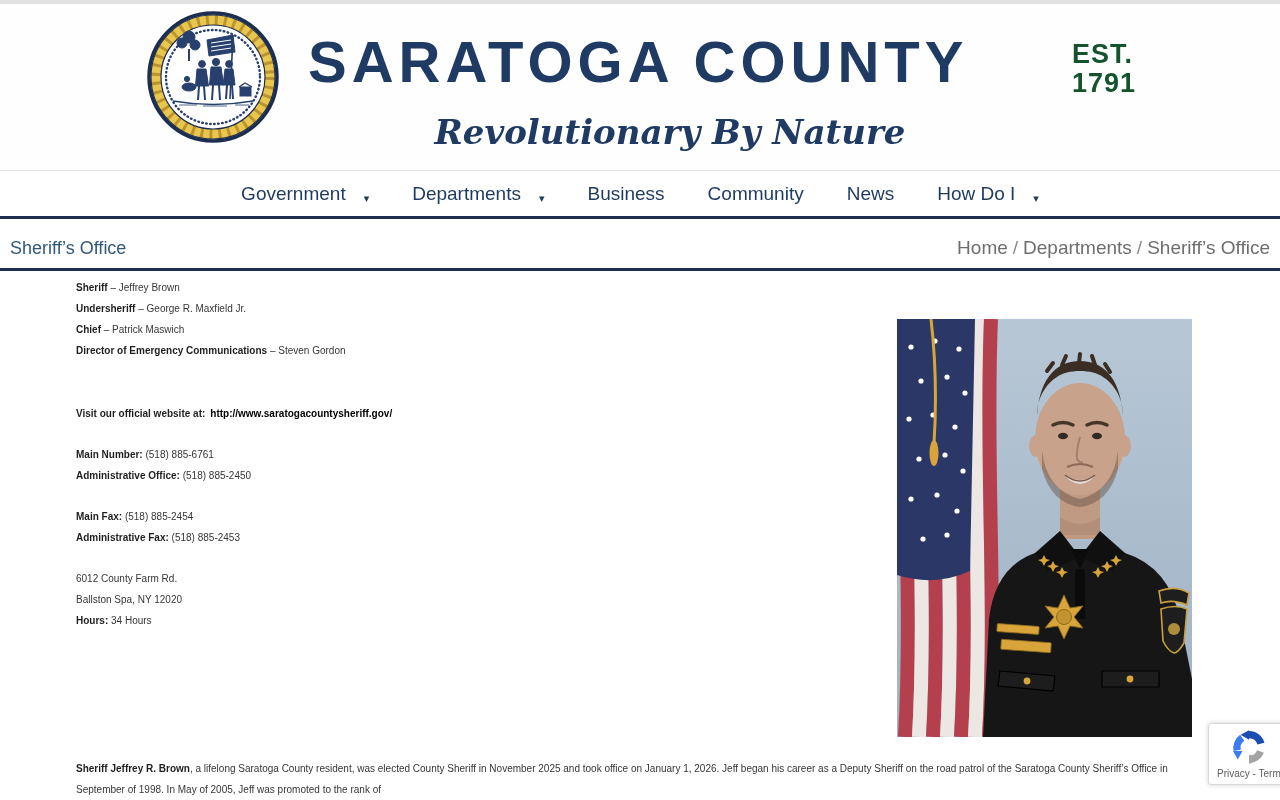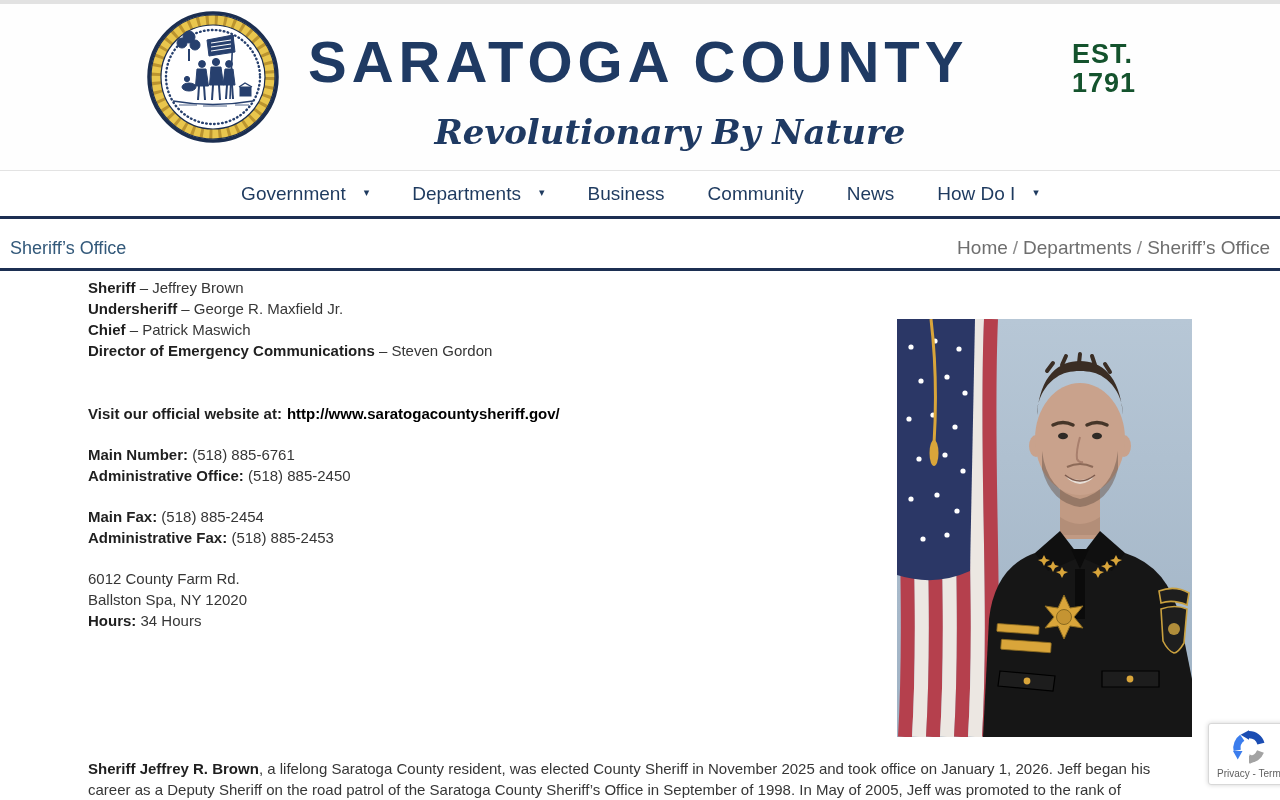--- a/index.html
+++ b/index.html
@@ -16,34 +16,34 @@
   .est { position:absolute; left:1072px; top:36px; font-size:27px; line-height:29px;
          font-weight:bold; color:#14532d; letter-spacing:1px; }
   .tagline { position:absolute; left:330px; top:108px; width:680px; text-align:center;
              font-family:"DejaVu Serif", serif; font-style:italic; font-weight:bold;
              font-size:34px; color:#1f3a63; }
 
   
   .nav { position:absolute; left:0; top:172px; width:1280px; height:47px; background:#ffffff;
          border-bottom:3px solid #1c2f52; display:flex; justify-content:center; align-items:center;
          gap:43px; }
-  .nav a { font-size:19px; color:#1e3a5f; text-decoration:none; display:flex; align-items:flex-start;
+  .nav a { font-size:19px; color:#1e3a5f; text-decoration:none; display:flex; align-items:flex-end;
            gap:18px; cursor:pointer; }
   .nav .arrow { font-size:11px; color:#1e3a5f; padding-top:3px; }
 
   
   .title-bar { position:absolute; left:0; top:228px; width:1280px; height:43px; background:#ffffff;
                border-bottom:3px solid #1c2f52; display:flex; justify-content:space-between;
                align-items:center; padding:0 10px; }
   .page-title { font-size:18px; color:#33597a; }
   .breadcrumb { font-size:19px; color:#6e6e6e; }
   .breadcrumb .sep { margin:0 5px; color:#8a8a8a; }
 
   
-  .blk { position:absolute; left:88px; font-size:15px; line-height:21px; color:#363636; }
+  .blk { position:absolute; left:76px; font-size:10px; line-height:21px; color:#363636; }
   .blk b { color:#1f1f1f; }
   .staff    { top:277px; }
   .website  { top:403px; }
   .phones   { top:444px; }
   .faxes    { top:506px; }
   .address  { top:568px; }
   .bio      { top:758px; width:1105px; }
   a.site-link { color:#000000; font-weight:bold; text-decoration:none; margin-left:5px; cursor:pointer; }
   .photo { position:absolute; left:897px; top:319px; width:295px; height:418px; }
 

